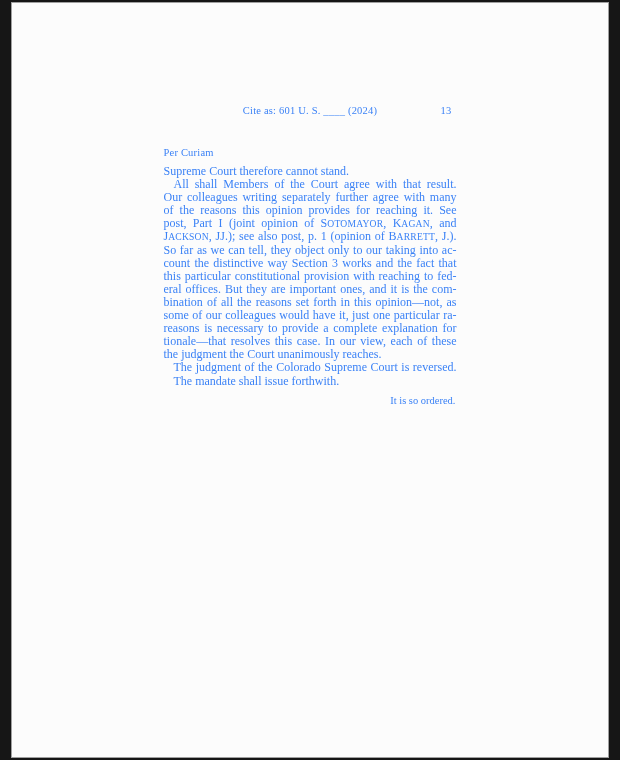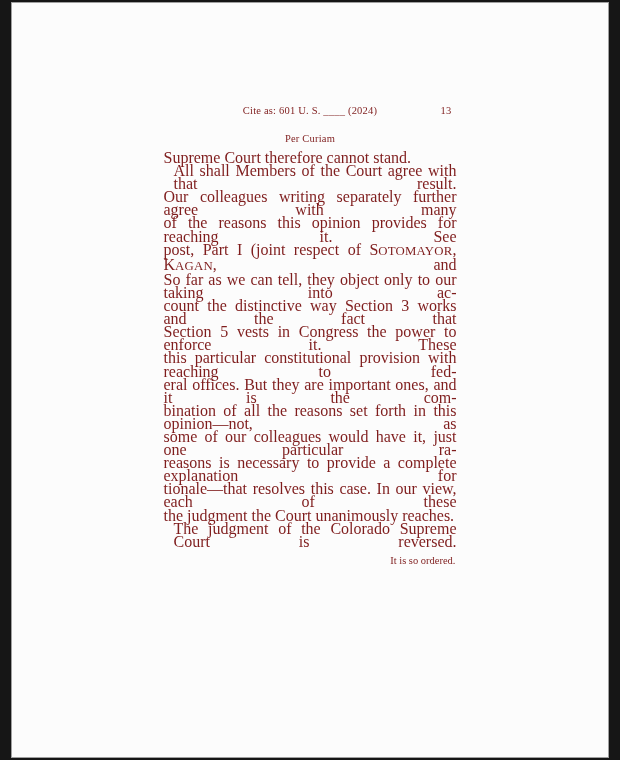--- a/index.html
+++ b/index.html
@@ -14,44 +14,43 @@
     position: absolute;
     left: 11px; top: 2px;
     width: 596px; height: 754px;
     background: #fcfcfc;
     border: 1px solid #a0a0a0;
     box-sizing: content-box;
   }
   .content {
     width: 293px;
     margin: 0 auto;
-    color: #7f1d1d;
+    color: #3b82f6;
   }
   .header-row {
     position: relative;
     margin-top: 101px;
     font-size: 10.5px;
     line-height: 13px;
     text-align: center;
     letter-spacing: 0.2px;
   }
   .page-num {
     position: absolute;
     right: 5px; top: 0; margin-left: 36px;
   }
   .heading {
-    margin-top: 15px;
+    margin-top: 29px;
     font-size: 10.5px;
     line-height: 13px;
-    text-align: center;
     letter-spacing: 0.2px;
   }
   .body-text {
     margin-top: 6px;
-    font-size: 16px;
+    font-size: 12px;
     line-height: 13.1px;
   }
   .line { text-align: left; }
   .line.just {
     text-align: justify;
     text-align-last: justify;
   }
   .line.indent { padding-left: 10px; }
   .ital { }
   .sc-rest {
@@ -78,30 +77,31 @@
       <span class="page-num">13</span>
     </div>
 
     <div class="heading">Per Curiam</div>
 
     <div class="body-text">
         <div class="line"><span>Supreme Court therefore cannot stand.</span></div>
         <div class="line just indent"><span>All shall Members of the Court agree with that result.</span></div>
         <div class="line just"><span>Our colleagues writing separately further agree with many</span></div>
         <div class="line just"><span>of the reasons this opinion provides for reaching it. See</span></div>
-        <div class="line just"><span class="ital">post</span><span>, Part I (joint respect of </span><span><span>S</span><span class="sc-rest">otomayor</span></span><span>, </span><span><span>K</span><span class="sc-rest">agan</span></span><span>, and</span></div>
+        <div class="line just"><span class="ital">post</span><span>, Part I (joint opinion of </span><span><span>S</span><span class="sc-rest">otomayor</span></span><span>, </span><span><span>K</span><span class="sc-rest">agan</span></span><span>, and</span></div>
+        <div class="line just"><span><span>J</span><span class="sc-rest">ackson</span></span><span>, JJ.); see also </span><span class="ital">post</span><span>, p. 1 (opinion of </span><span><span>B</span><span class="sc-rest">arrett</span></span><span>, J.).</span></div>
         <div class="line just"><span>So far as we can tell, they object only to our taking into ac-</span></div>
         <div class="line just"><span>count the distinctive way Section 3 works and the fact that</span></div>
-        <div class="line just"><span>Section 5 vests </span><span class="ital">in Congress</span><span> the power to enforce it. These</span></div>
         <div class="line just"><span>this particular constitutional provision with reaching to fed-</span></div>
         <div class="line just"><span>eral offices. But they are important ones, and it is the com-</span></div>
         <div class="line just"><span>bination of all the reasons set forth in this opinion—not, as</span></div>
         <div class="line just"><span>some of our colleagues would have it, just one particular ra-</span></div>
         <div class="line just"><span>reasons is necessary to provide a complete explanation for</span></div>
         <div class="line just"><span>tionale—that resolves this case. In our view, each of these</span></div>
         <div class="line"><span>the judgment the Court unanimously reaches.</span></div>
         <div class="line just indent"><span>The judgment of the Colorado Supreme Court is reversed.</span></div>
+        <div class="line indent"><span>The mandate shall issue forthwith.</span></div>
       </div>
 
     <div class="closing">It is so ordered.</div>
 
   </div>
 </div>
 
 </body></html>

